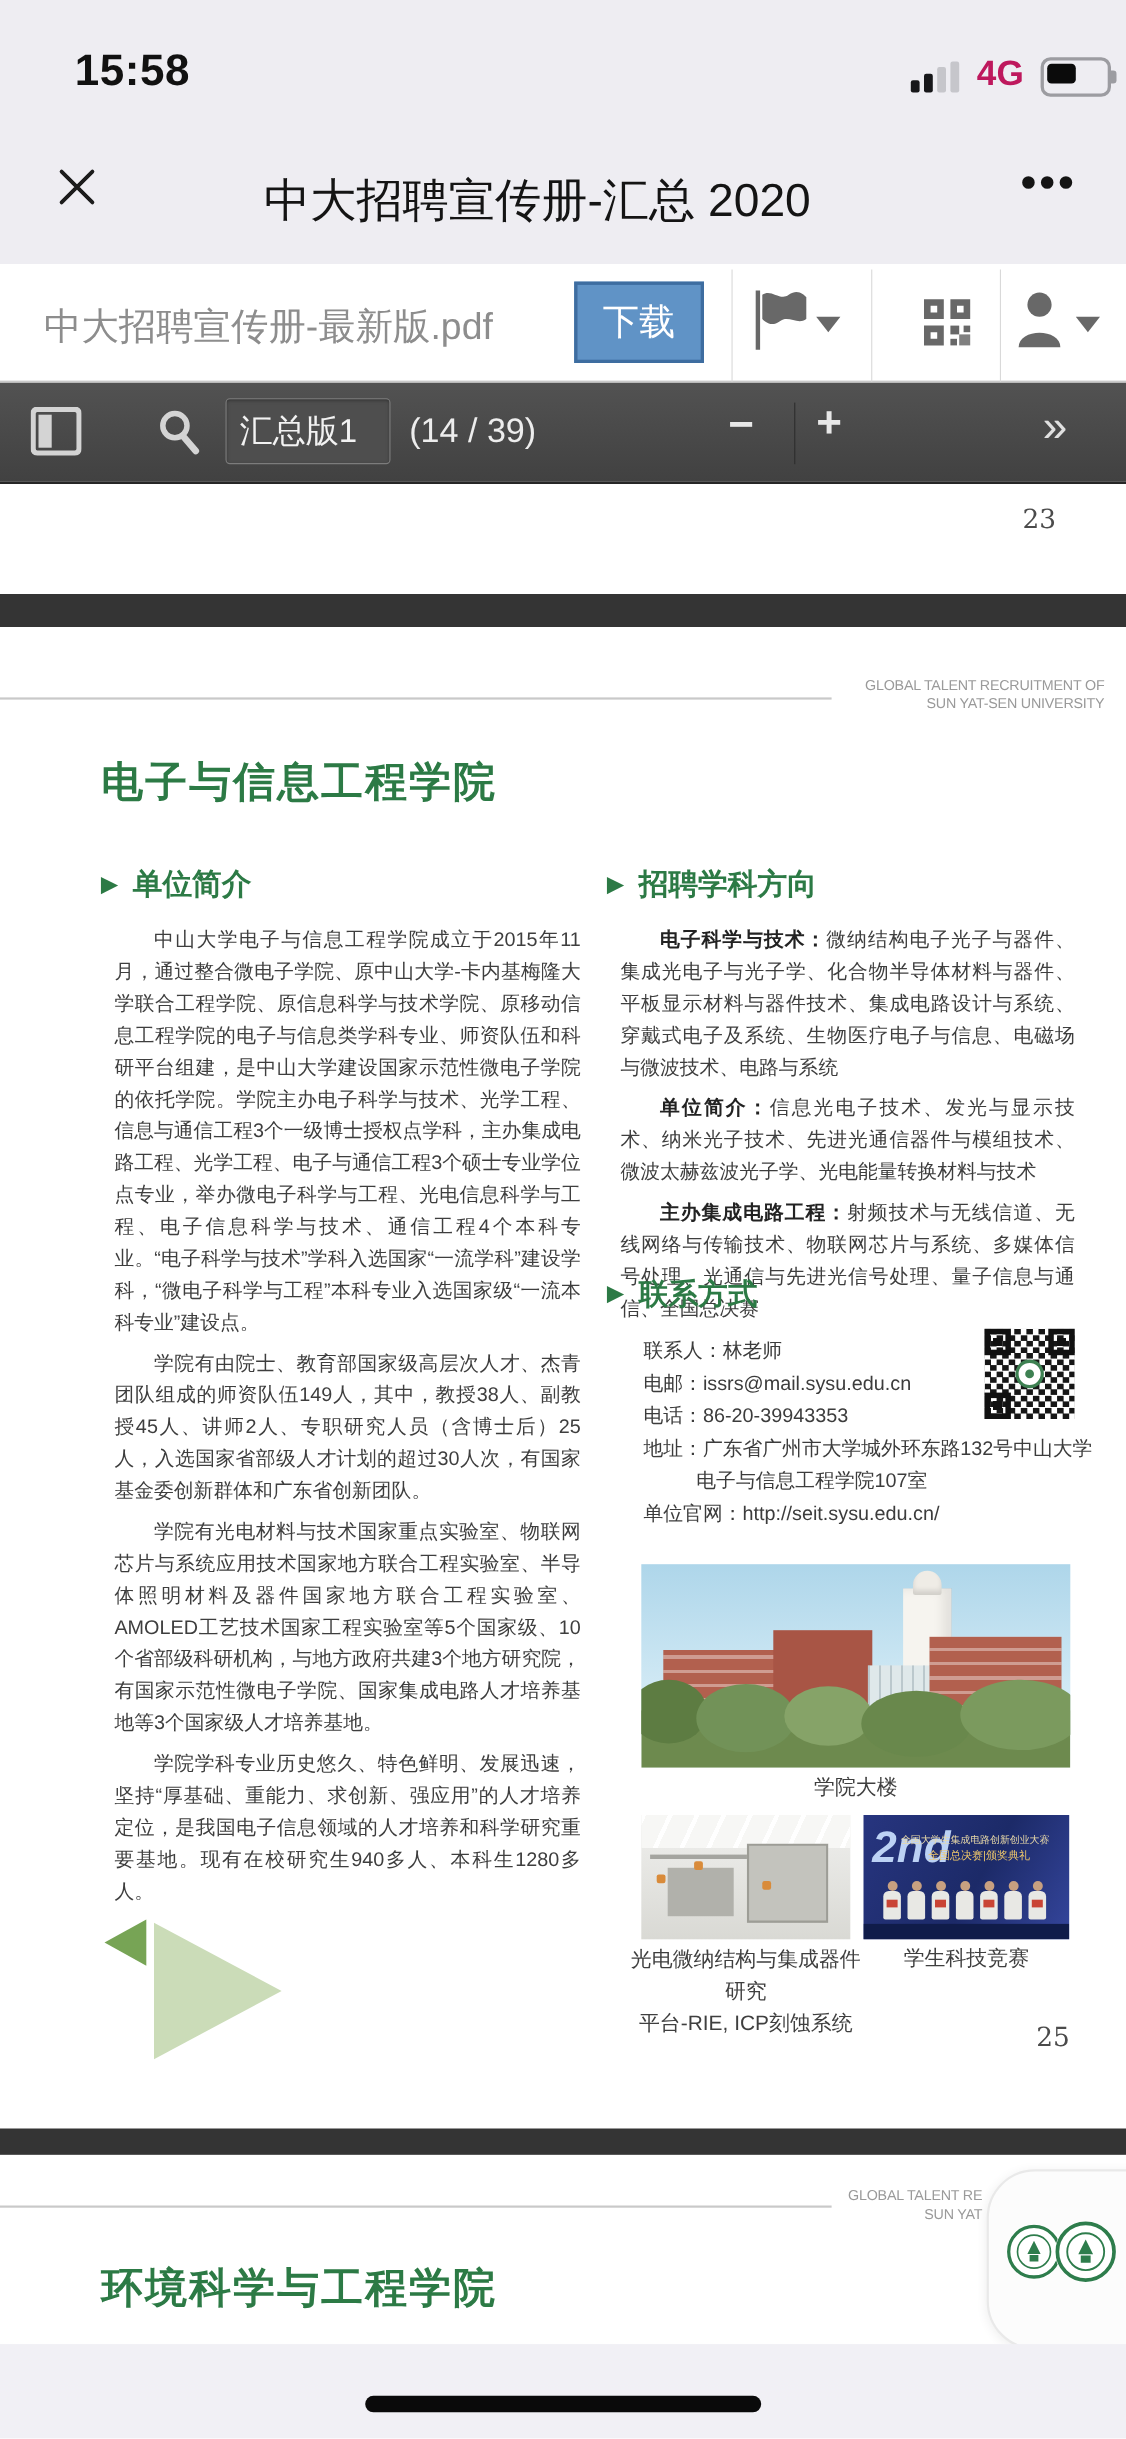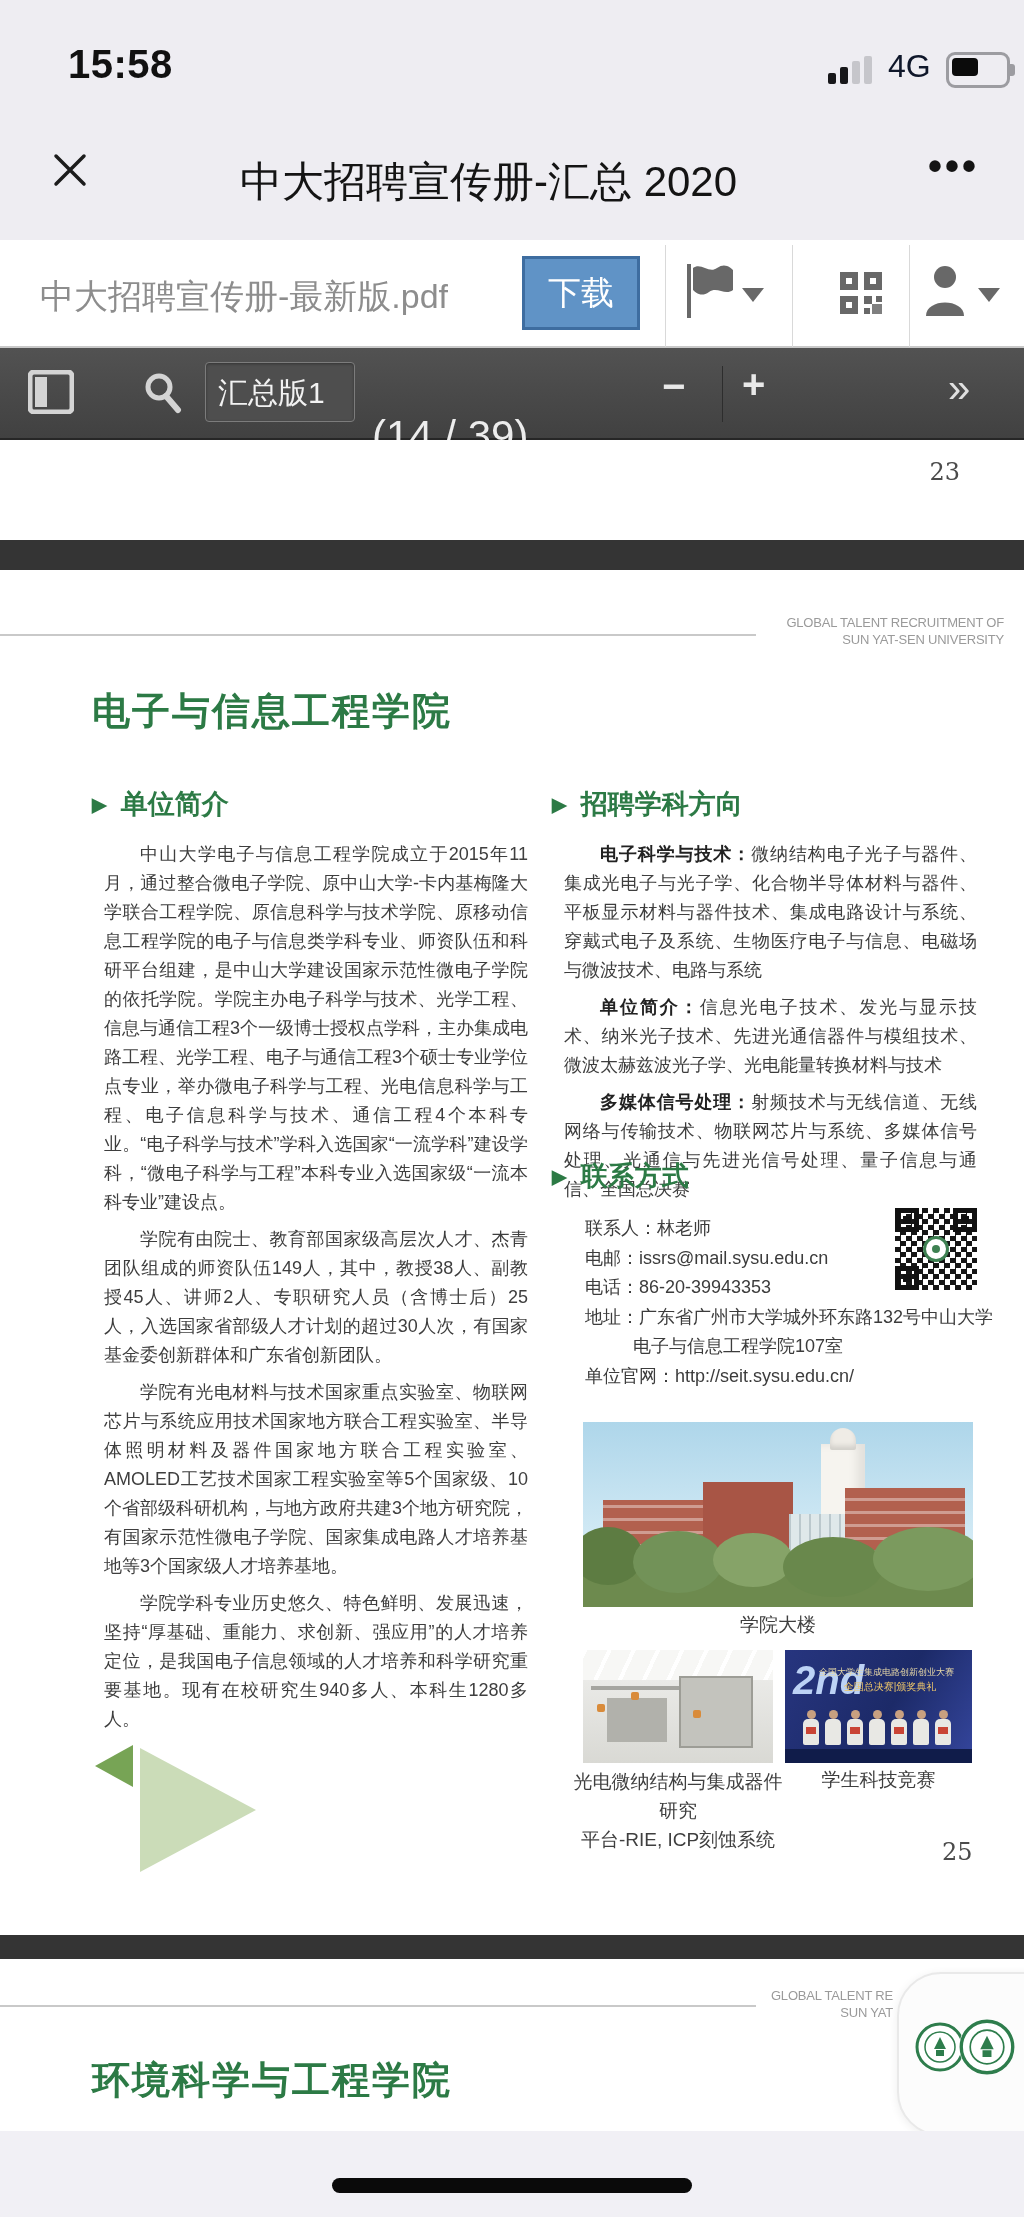--- a/index.html
+++ b/index.html
@@ -6,21 +6,21 @@
   body{font-family:"Liberation Sans",sans-serif;-webkit-font-smoothing:antialiased;}
   #screen{position:relative;width:1024px;height:2217px;overflow:hidden;background:#fff;}
   .abs{position:absolute;}
 
   
   .status-bar{top:0;left:0;width:1024px;height:100px;background:#eeedf2;}
   .sb-time{left:68px;top:42px;font-size:40px;font-weight:700;color:#111;letter-spacing:.5px;}
   .sig{left:828px;top:56px;display:flex;align-items:flex-end;gap:4px;}
   .sig i{display:block;width:8px;border-radius:2px;}
   .sig .on{background:#17171a;} .sig .off{background:#c6c6cb;}
-  .sb-net{left:888px;top:48px;font-size:32px;color:#0f172a;font-weight:400;}
+  .sb-net{left:888px;top:48px;font-size:32px;color:#be185d;font-weight:700;}
   .batt{left:946px;top:52px;width:58px;height:30px;border:3px solid #9c9ca1;border-radius:9px;}
   .batt i{position:absolute;left:3px;top:3px;width:26px;height:18px;background:#0b0b0b;border-radius:4px;}
   .batt u{position:absolute;right:-8px;top:9px;width:5px;height:12px;background:#9c9ca1;border-radius:0 3px 3px 0;}
 
   
   .nav-bar{top:100px;left:0;width:1024px;height:140px;background:#eeedf2;}
   .nav-close{left:48px;top:48px;width:44px;height:44px;color:#1c1c1c;cursor:pointer;}
   .nav-title-wrap{left:240px;top:54px;width:600px;height:60px;overflow:hidden;white-space:nowrap;}
   .nav-title{font-size:42px;color:#141414;font-weight:500;}
   .nav-fade{left:760px;top:50px;width:86px;height:64px;background:linear-gradient(90deg,rgba(238,237,242,0),#eeedf2 85%);}
@@ -31,21 +31,21 @@
   .doc-name{left:40px;top:34px;font-size:34px;color:#8d8d8d;}
   .btn-download{left:522px;top:16px;width:118px;height:74px;background:#6093c6;border:3px solid #3e6da0;box-sizing:border-box;color:#fff;font-size:33px;display:flex;align-items:center;justify-content:center;cursor:pointer;}
   .vdiv{top:245px;width:1px;height:102px;background:#d9d9d9;}
   .tb-ic{color:#686868;}
   .caret{width:0;height:0;border-left:11px solid transparent;border-right:11px solid transparent;border-top:14px solid #686868;}
 
   
   .pdf-toolbar{top:348px;left:0;width:1024px;height:92px;background:linear-gradient(#525252,#414141);border-bottom:2px solid #262626;box-sizing:border-box;}
   .pt-ic{color:#d4d4d4;}
   .page-input{left:205px;top:14px;width:150px;height:60px;background:#4e4e4e;border:1px solid #7c7c7c;border-radius:4px;box-shadow:inset 0 1px 3px rgba(0,0,0,.35);color:#f2f2f2;font-size:30px;line-height:60px;padding:0 13px 0 12px;box-sizing:border-box;overflow:hidden;white-space:nowrap;}
-  .page-count{left:372px;top:26px;font-size:42px;color:#ededed;margin-top:38px;}
+  .page-count{left:372px;top:26px;font-size:31px;color:#ededed;}
   .zo{font-size:40px;color:#e8e8e8;font-weight:700;}
   .pt-div{left:722px;top:18px;width:1px;height:56px;background:#2d2d2d;}
   .chev{left:948px;top:18px;font-size:40px;color:#e0e0e0;letter-spacing:-4px;}
 
   
   .page{background:#fff;left:0;width:1024px;}
   .page-prev{top:440px;height:100px;}
   .gap1{top:540px;height:30px;width:1024px;left:0;background:#343434;}
   .page-main{top:570px;height:1365px;}
   .gap2{top:1935px;height:24px;width:1024px;left:0;background:#343434;}
@@ -227,21 +227,21 @@
       <p>学院学科专业历史悠久、特色鲜明、发展迅速，坚持“厚基础、重能力、求创新、强应用”的人才培养定位，是我国电子信息领域的人才培养和科学研究重要基地。现有在校研究生940多人、本科生1280多人。</p>
     </div>
 
     <div class="abs sec-head" style="left:552px;top:216px">
       <span class="tri">▶</span>
       <span>招聘学科方向</span>
     </div>
     <div class="abs body-col" style="left:552px;top:270px;width:425px">
       <p><b>电子科学与技术：</b><span>微纳结构电子光子与器件、集成光电子与光子学、化合物半导体材料与器件、平板显示材料与器件技术、集成电路设计与系统、穿戴式电子及系统、生物医疗电子与信息、电磁场与微波技术、电路与系统</span></p>
       <p><b>单位简介：</b><span>信息光电子技术、发光与显示技术、纳米光子技术、先进光通信器件与模组技术、微波太赫兹波光子学、光电能量转换材料与技术</span></p>
-      <p><b>多媒体信号处理：</b><span>射频技术与无线信道、无线网络与传输技术、物联网芯片与系统、多媒体信号处理、光通信与先进光信号处理、量子信息与通信、全国总决赛</span></p>
+      <p><b>主办集成电路工程：</b><span>射频技术与无线信道、无线网络与传输技术、物联网芯片与系统、多媒体信号处理、光通信与先进光信号处理、量子信息与通信、全国总决赛</span></p>
     </div>
 
     <div class="abs sec-head" style="left:552px;top:588px">
       <span class="tri">▶</span>
       <span>联系方式</span>
     </div>
     <div class="abs contact" style="left:585px;top:644px;width:420px">
       <div class="row"><span>联系人：</span><span>林老师</span></div>
       <div class="row"><span>电邮：</span><span>issrs@mail.sysu.edu.cn</span></div>
       <div class="row"><span>电话：</span><span>86-20-39943353</span></div>

